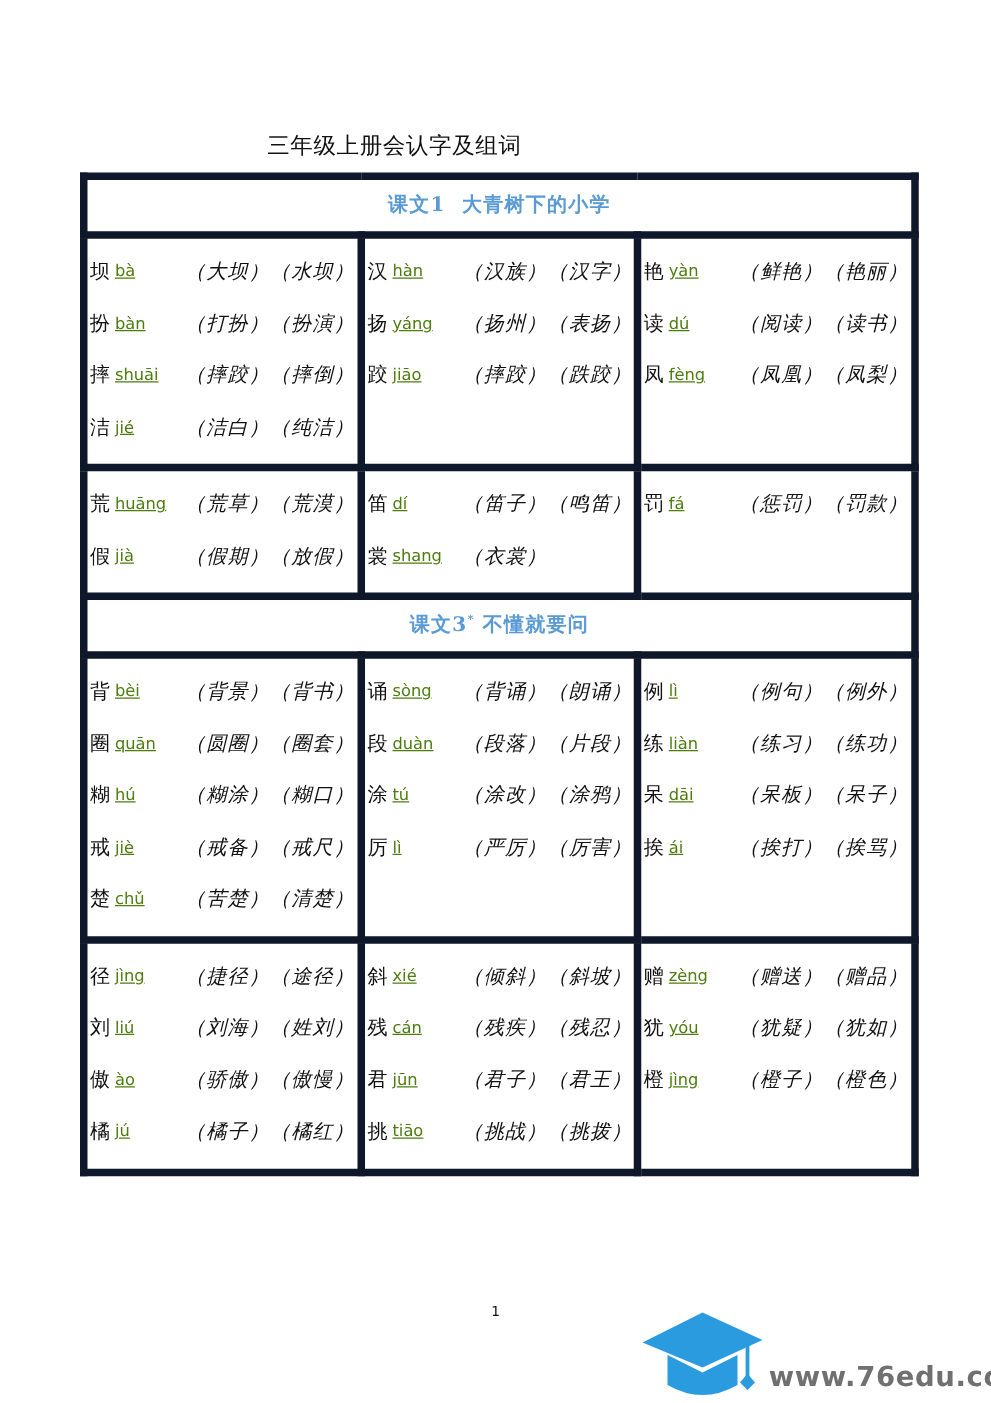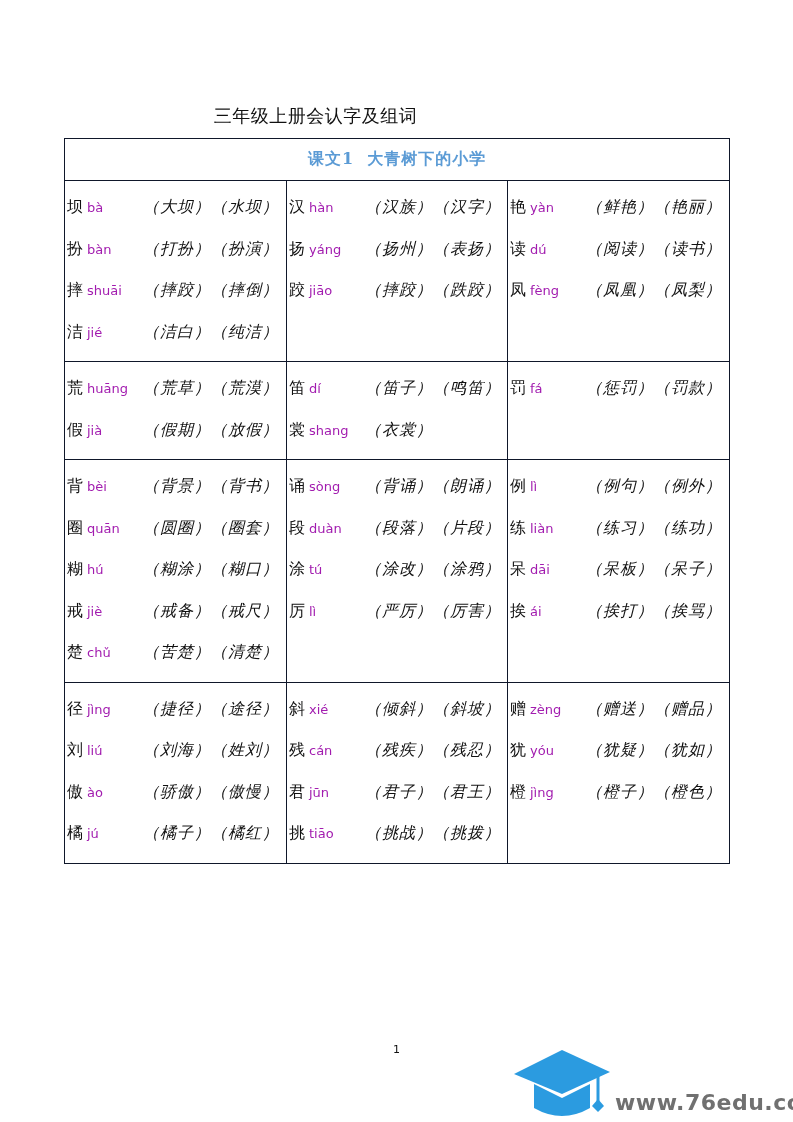--- a/index.html
+++ b/index.html
@@ -28,21 +28,21 @@
     }
     table.vocab {
       position: absolute;
       top: 138px;
       left: 64px;
       width: 665px;
       border-collapse: collapse;
       table-layout: fixed;
     }
     table.vocab td {
-      border: 1px solid #0f172a;
+      border: 6px solid #0f172a;
       vertical-align: top;
       padding: 0;
     }
     td.lesson-head {
       height: 41px;
       text-align: center;
       vertical-align: middle !important;
       color: #5b9bd5;
       font-size: 16px;
       font-weight: bold;
@@ -64,21 +64,22 @@
     }
     .entry .char {
       display: inline-block;
     }
     .entry .py {
       font-family: "DejaVu Sans", "Liberation Sans", sans-serif;
       font-size: 13px;
       margin-left: 4px;
       display: inline-block;
       min-width: 56px;
-      color: #a21caf;
+      color: #4d7c0f;
+      text-decoration: underline;
     }
     .entry .words {
       display: inline-block;
       letter-spacing: 1px;
       font-style: italic;
     }
     .page-num {
       position: absolute;
       top: 1043px;
       left: 393px;
@@ -216,20 +217,23 @@
             <span class="words">（衣裳）</span>
           </div>
         </td>
         <td class="cell">
           <div class="entry">
             <span class="char">罚</span>
             <span class="py">fá</span>
             <span class="words">（惩罚）（罚款）</span>
           </div>
         </td>
+      </tr>
+      <tr>
+        <td class="lesson-head" colspan="3"><span>课文3</span><sup>*</sup><span style="white-space: pre;"> 不懂就要问</span></td>
       </tr>
       <tr>
         <td class="cell">
           <div class="entry">
             <span class="char">背</span>
             <span class="py">bèi</span>
             <span class="words">（背景）（背书）</span>
           </div>
           <div class="entry">
             <span class="char">圈</span>

